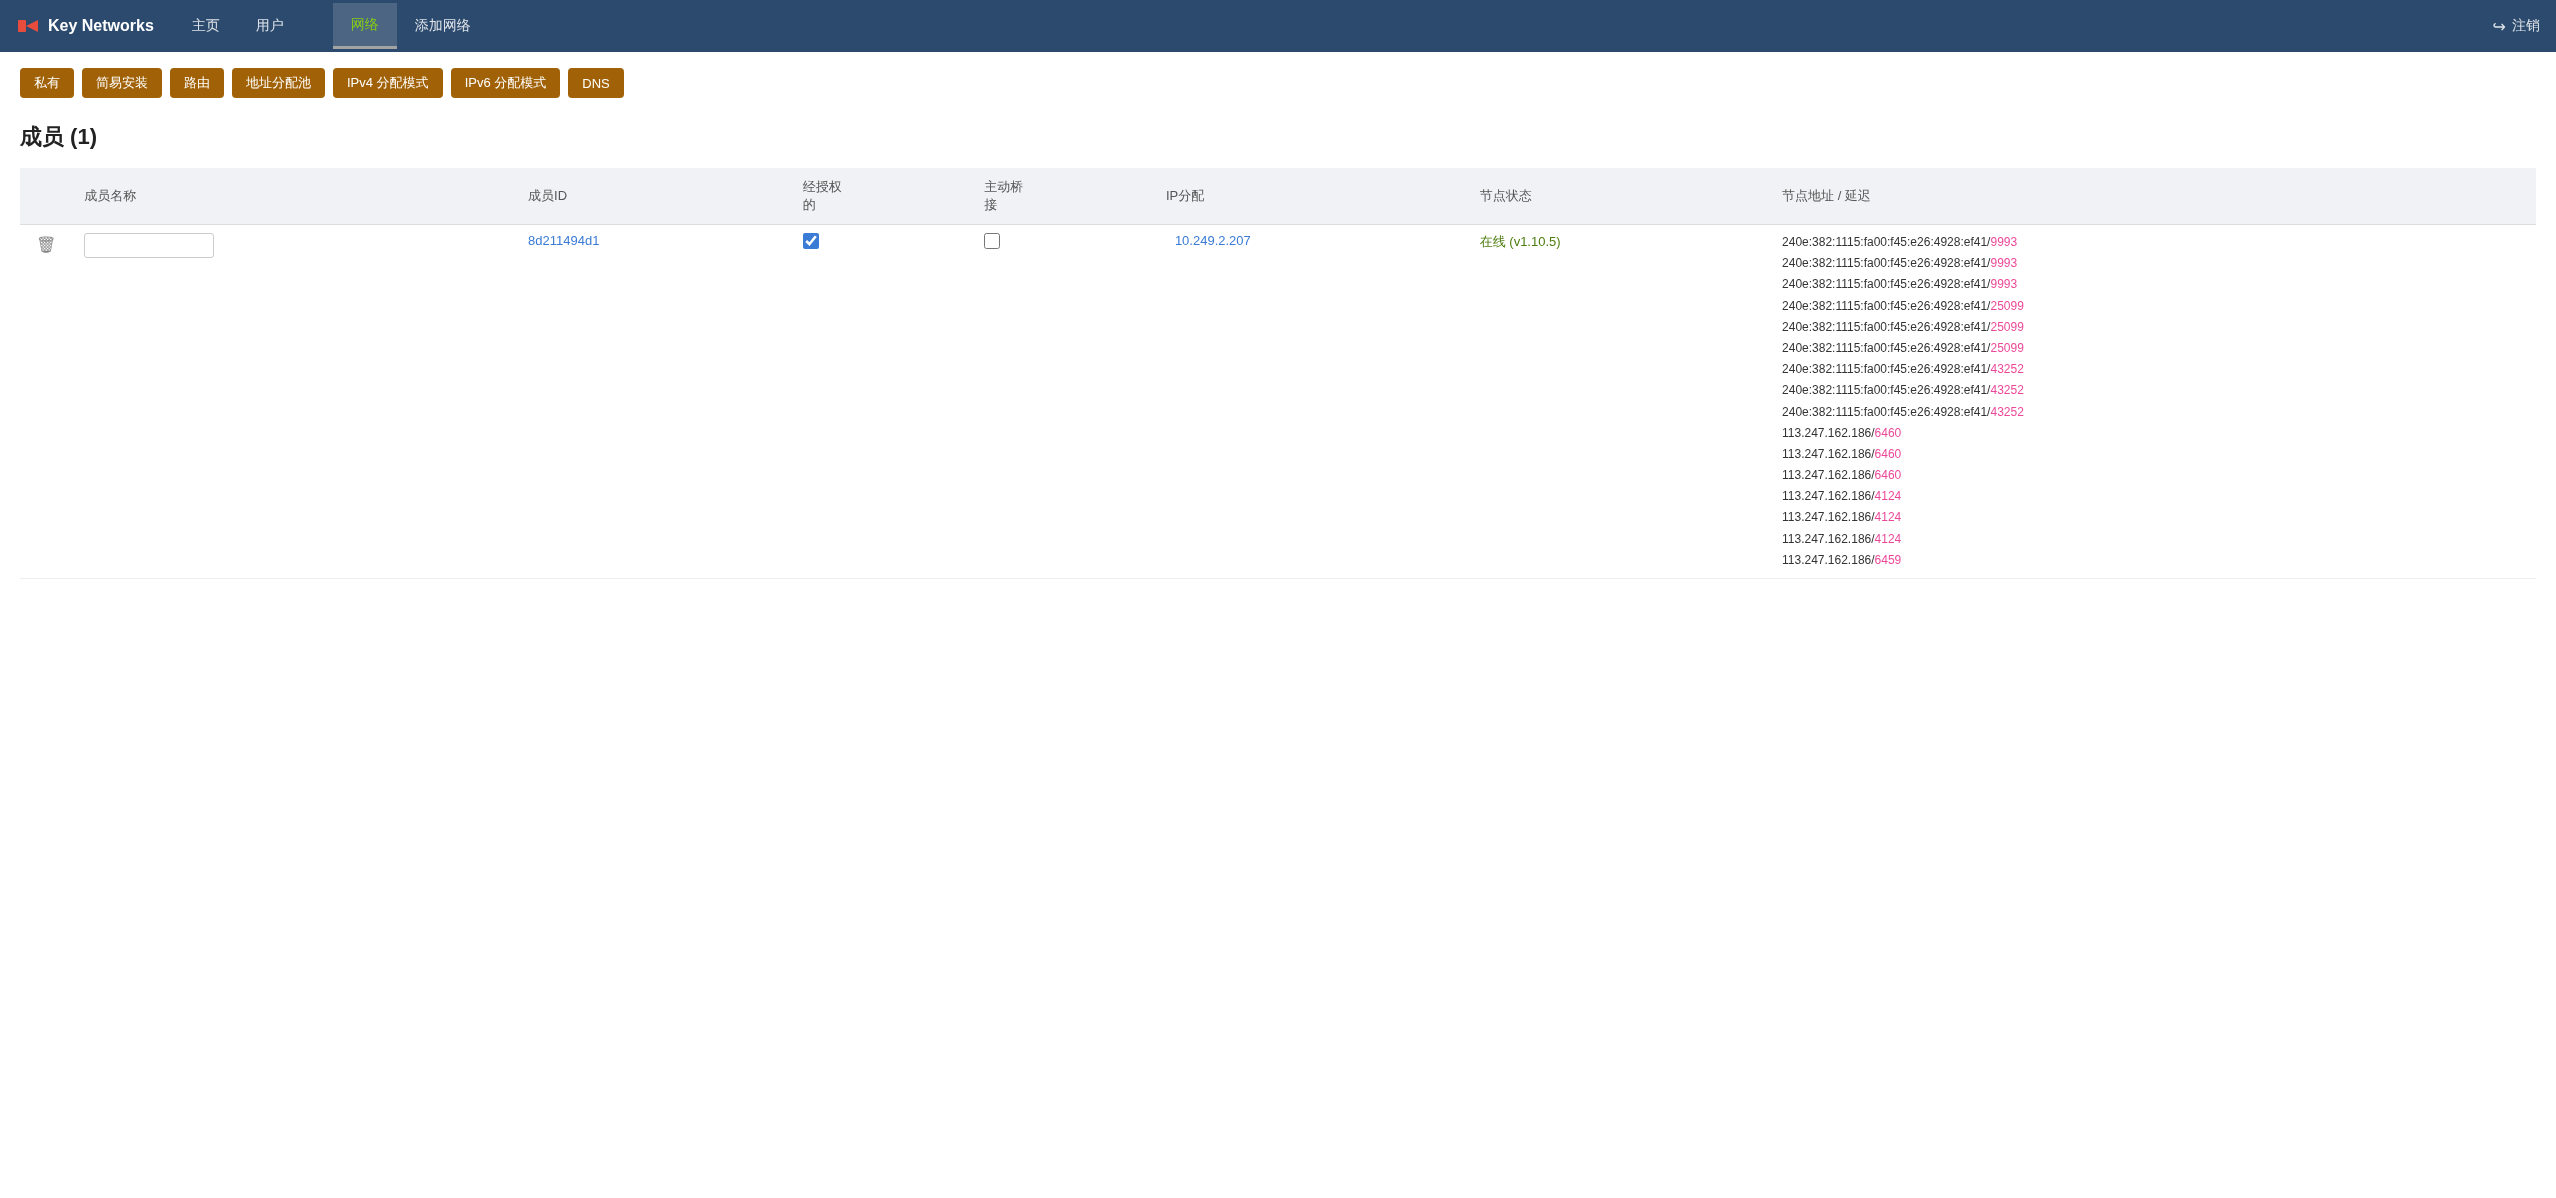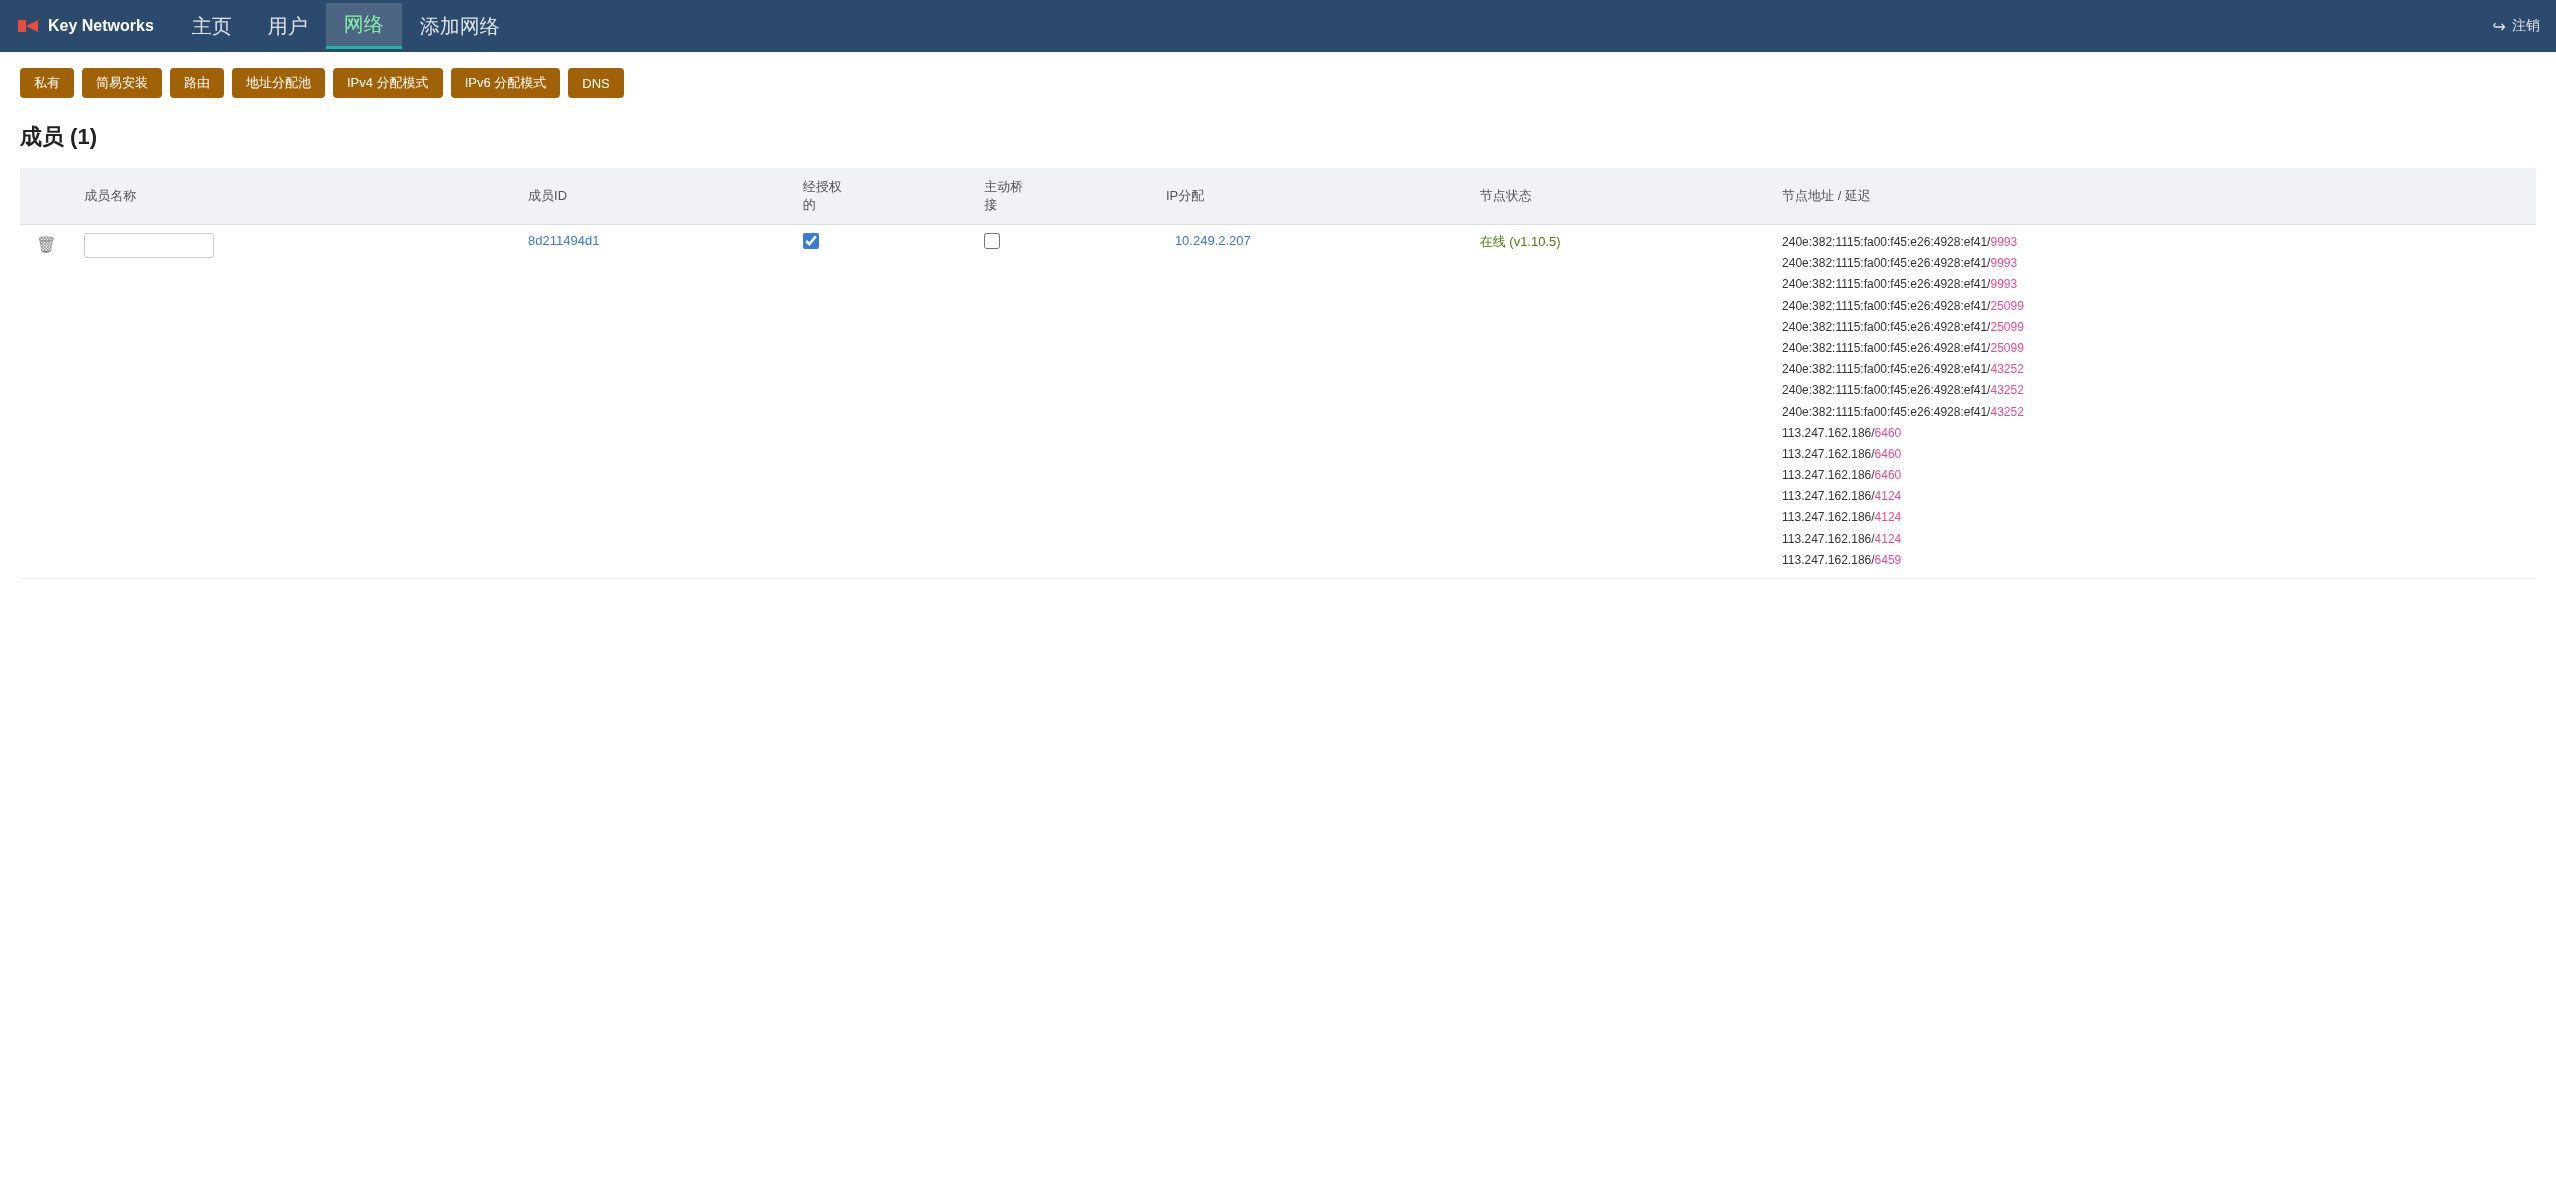--- a/index.html
+++ b/index.html
@@ -30,27 +30,28 @@
       display: flex;
       gap: 0;
       flex: 1;
     }
     .nav-item {
       padding: 0 18px;
       height: 46px;
       display: flex;
       align-items: center;
       cursor: pointer;
-      font-size: 20px;
+      font-size: 14px;
       color: rgba(255,255,255,0.85);
     }
     .nav-item.active {
       background: rgba(255,255,255,0.15);
-      border-bottom: 3px solid #14b8a6;
-      color: #86efac;
+      border-bottom: 3px solid #a3a3a3;
+      color: #84cc16;
+      margin-left: 31px;
     }
     .nav-logout {
       margin-left: auto;
       display: flex;
       align-items: center;
       gap: 6px;
       cursor: pointer;
       color: rgba(255,255,255,0.85);
       font-size: 14px;
     }

